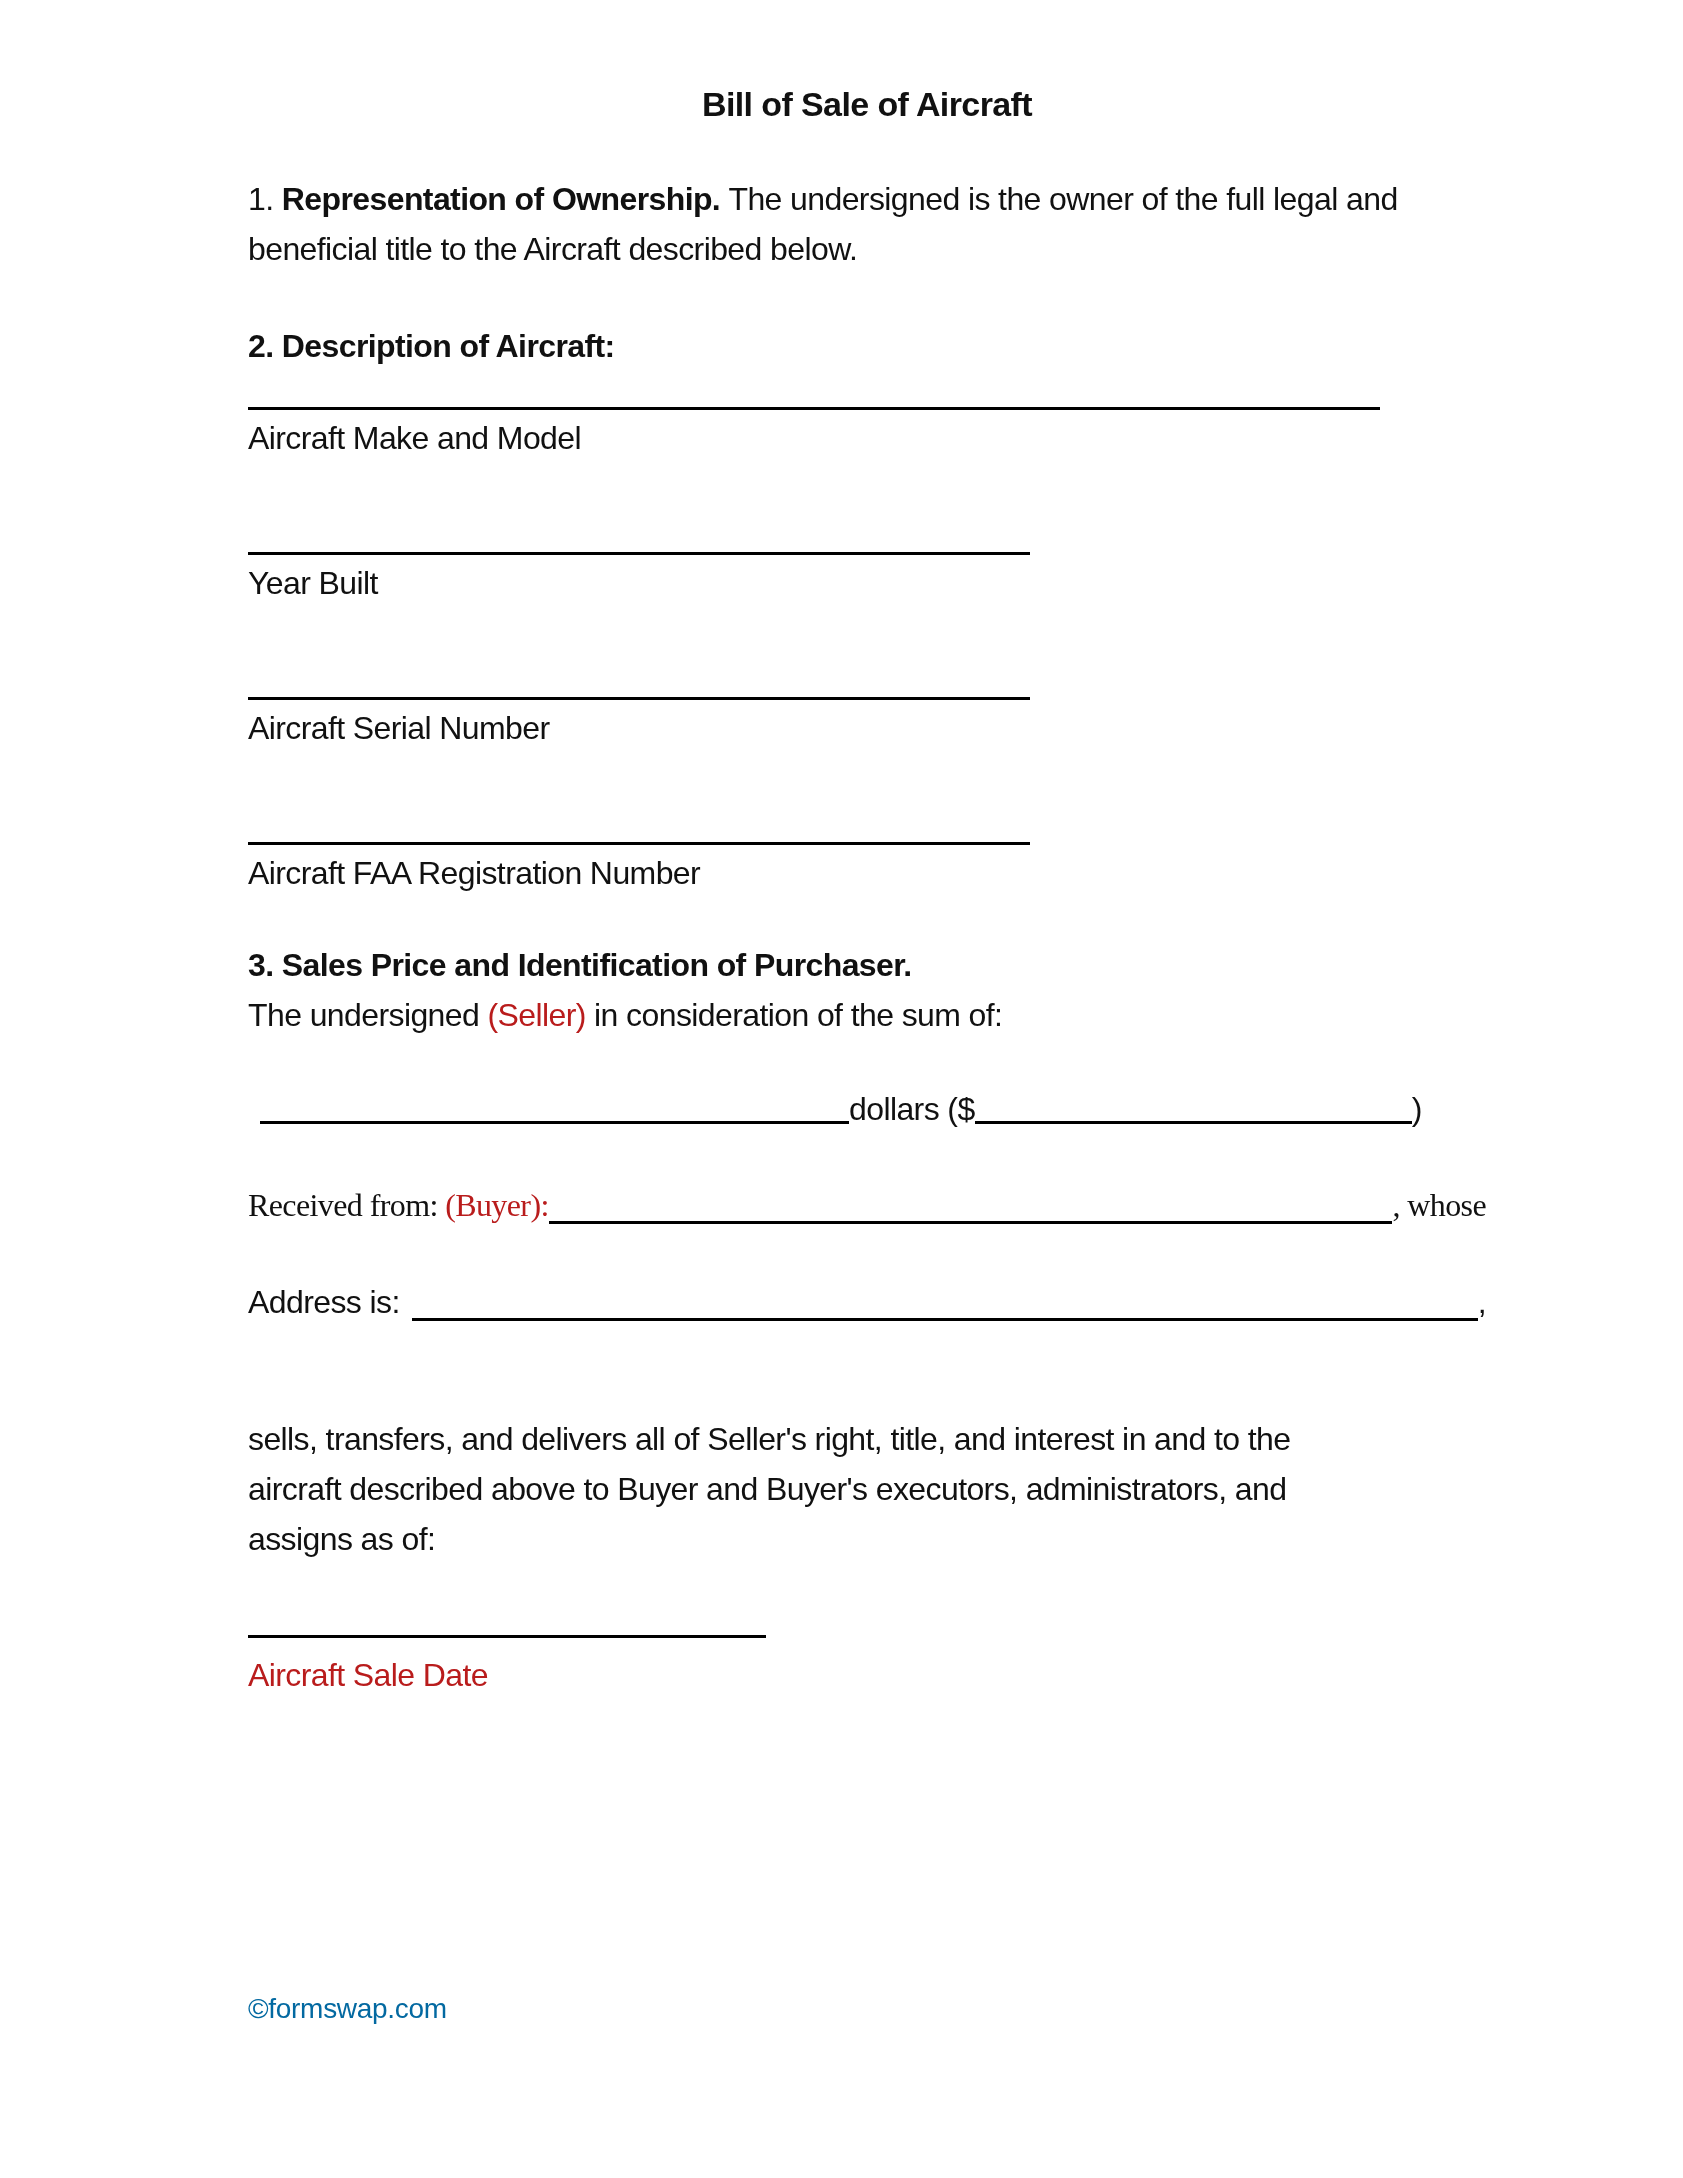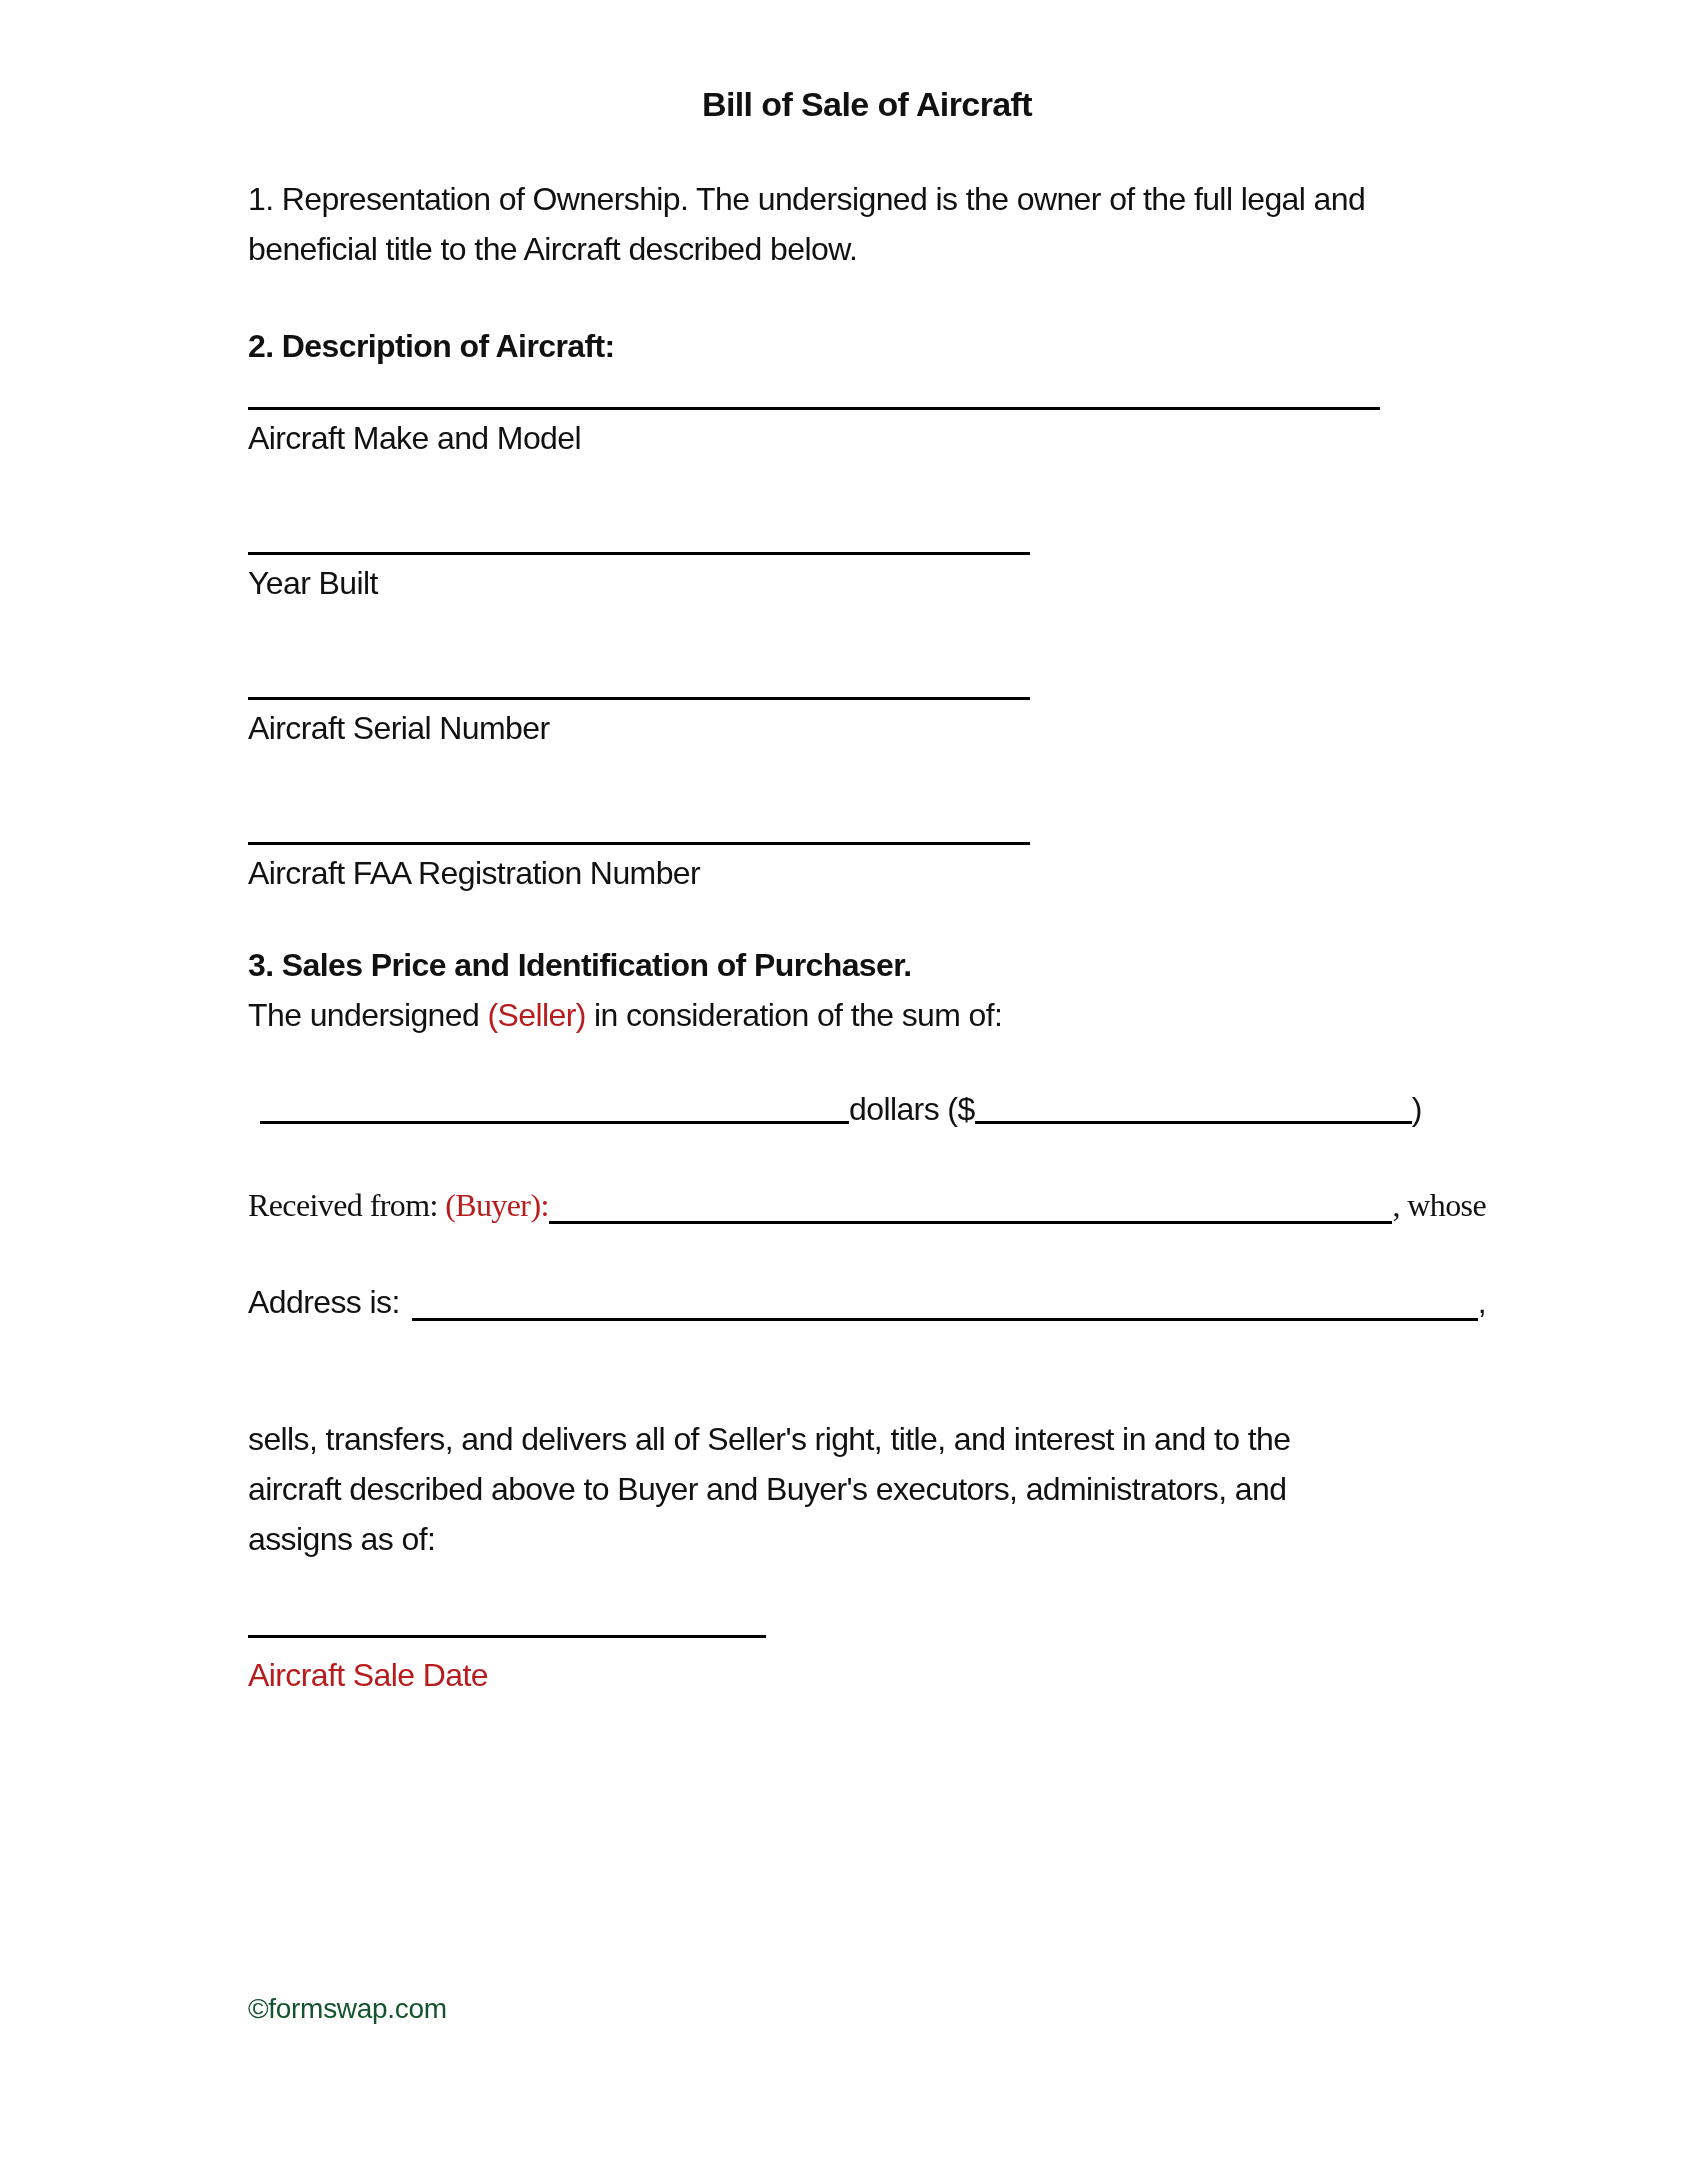--- a/index.html
+++ b/index.html
@@ -20,21 +20,21 @@
   }
   .title{
     font-weight:bold;
     font-size:34px;
     text-align:center;
     line-height:40px;
   }
   .para{line-height:50px;}
   .nowrap{white-space:nowrap;}
   .p1{margin-top:50px;}
-  .bold{font-weight:normal;}
+  .bold{font-weight:bold;}
   .red{color:#b91c1c;}
   .h2{margin-top:47px;font-weight:bold;line-height:50px;}
   .h3{margin-top:42px;font-weight:bold;line-height:50px;}
   .rule{border-bottom:3px solid #000000;}
   .field .rule{height:36px;}
   .field + .field .rule{height:89px;}
   .field .label{line-height:50px;margin-top:3px;}
   .dollars-row{
     margin-top:44px;
     line-height:50px;
@@ -61,21 +61,21 @@
     min-width:40px;
   }
   .body-para{margin-top:87px;line-height:50px;}
   .date-rule{height:71px;width:518px;}
   .date-label{margin-top:12px;line-height:50px;}
   .footer{
     margin-top:292px;
     font-size:28px;
     letter-spacing:-0.3px;
     line-height:34px;
-    color:#14532d;
+    color:#0369a1;
   }
 </style>
 </head>
 <body>
 
 <div class="content">
 
   <div class="title">Bill of Sale of Aircraft</div>
 
   <div class="para p1">

